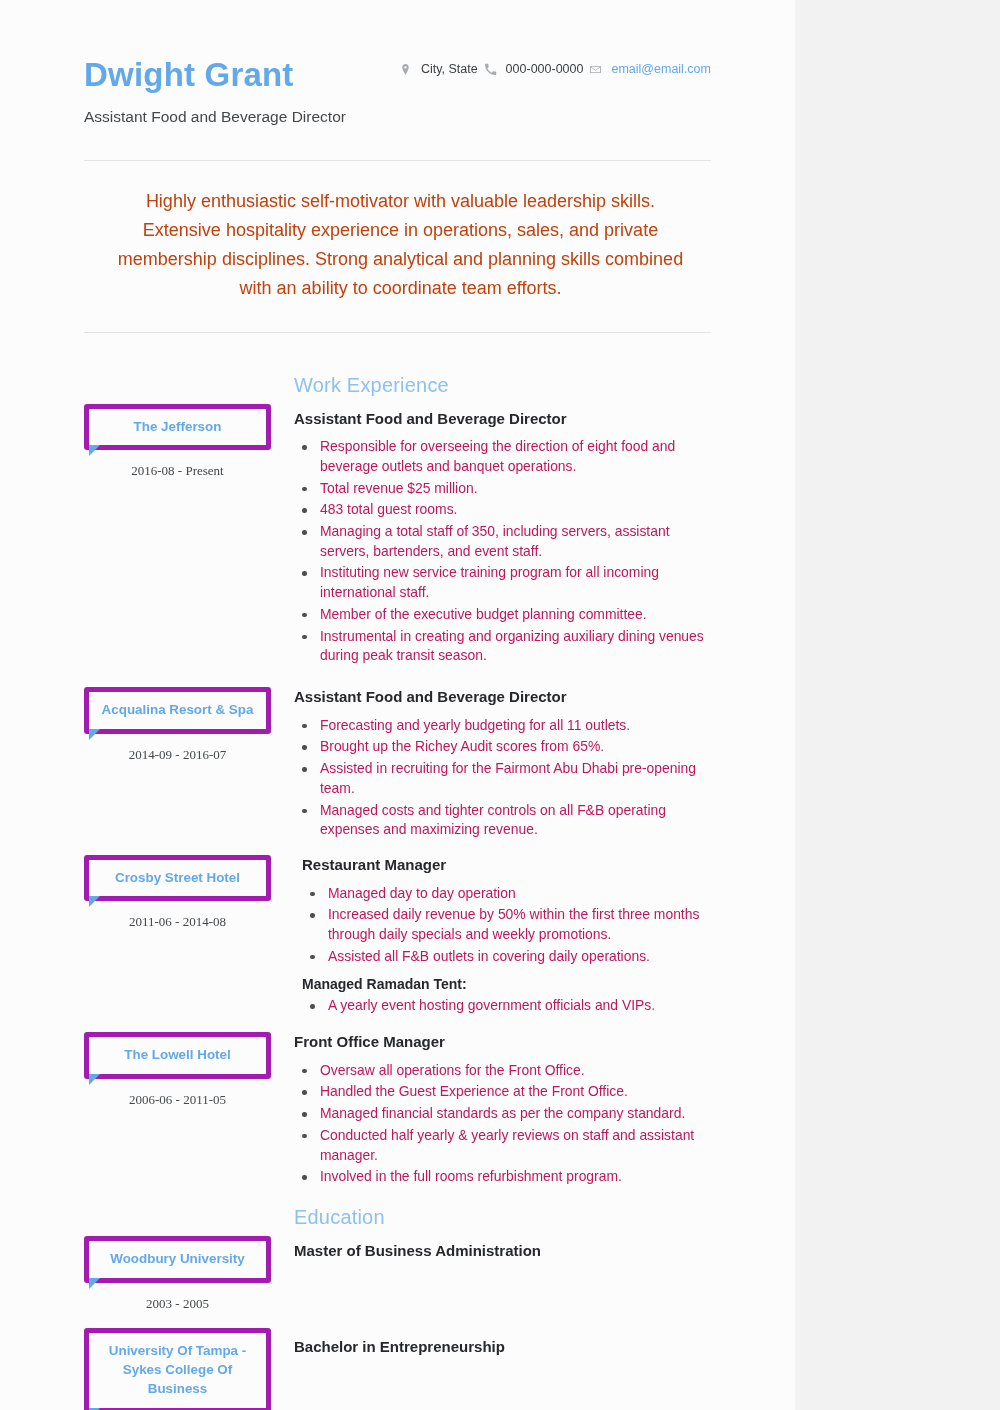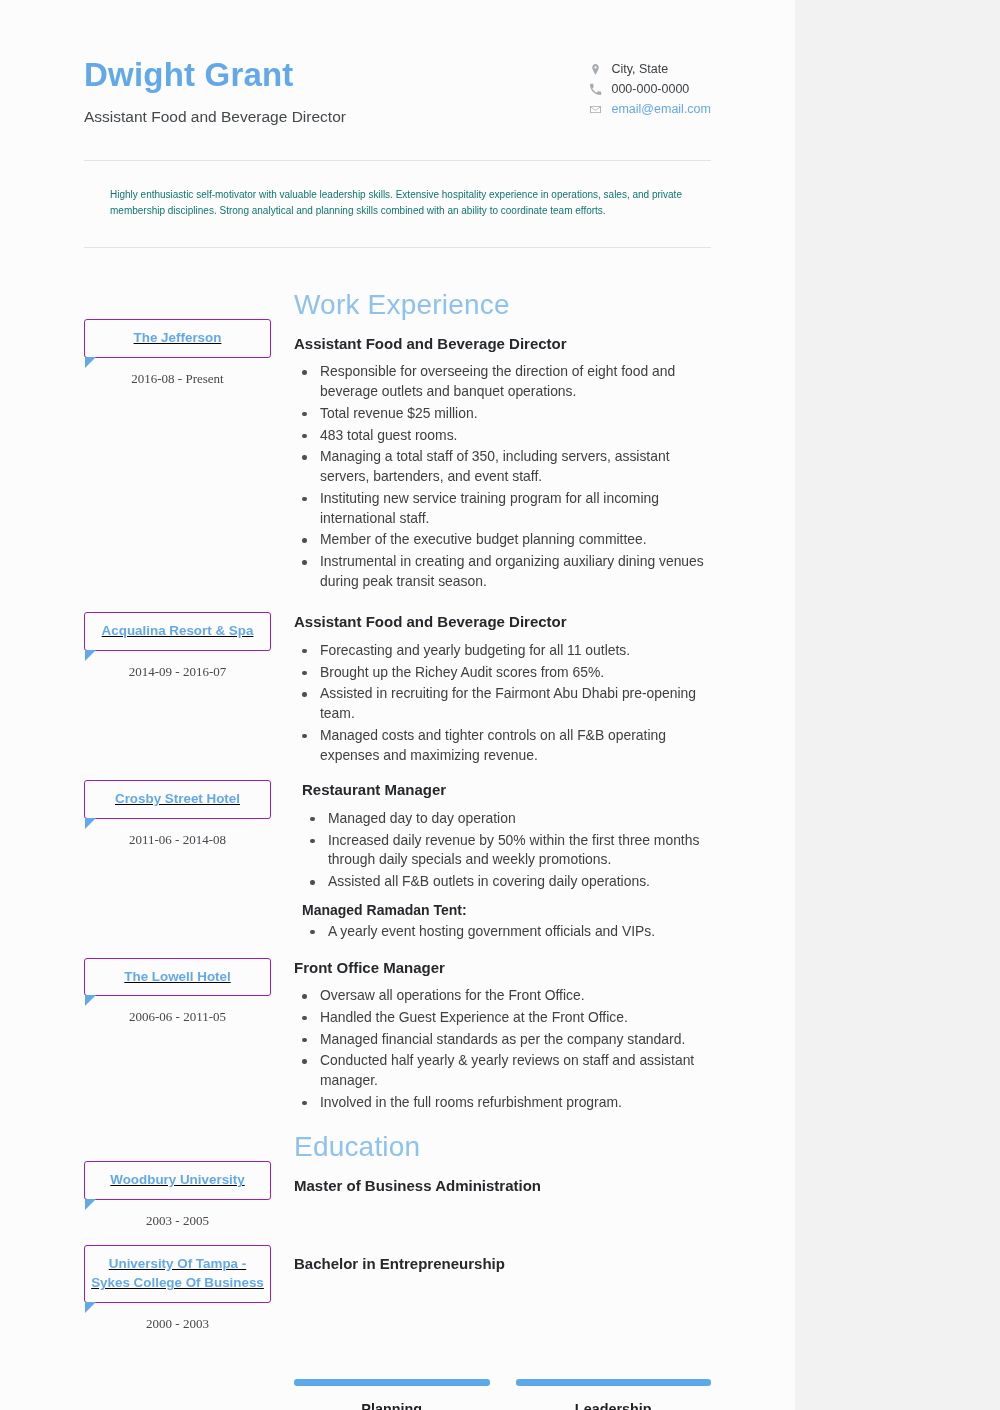--- a/index.html
+++ b/index.html
@@ -40,21 +40,21 @@
   .job-title {
     margin-top: 14px;
     font-size: 15.5px;
     color: #44484b;
     font-weight: normal;
   }
 
   .contact {
     padding-top: 10px;
     display: flex;
-    flex-direction: column;
+    flex-direction: row;
     gap: 6px;
     align-items: flex-start;
   }
 
   .contact-row {
     display: flex;
     align-items: center;
     gap: 9px;
     font-size: 12.5px;
     color: #3d4144;
@@ -80,34 +80,35 @@
     margin: 0 84px;
   }
   .rule.top { margin-top: 34px; }
   .rule.bottom { margin-top: 28px; }
 
   
   .summary {
     padding: 26px 84px 0 84px;
   }
   .summary p {
-    font-size: 10px;
+    font-size: 18px;
     line-height: 1.62;
-    color: #0f766e;
+    color: #c2410c;
     padding-left: 26px;
     padding-right: 20px;
+    text-align: center;
   }
 
   
   .body {
     padding: 22px 84px 0 84px;
   }
 
   .section-heading {
-    font-size: 28px;
+    font-size: 20px;
     font-weight: normal;
     color: #8dc1ee;
     line-height: 1.2;
     letter-spacing: 0.2px;
   }
 
   .entry {
     display: flex;
     align-items: flex-start;
   }
@@ -120,26 +121,25 @@
 
   .entry-right {
     flex: 1 1 auto;
     min-width: 0;
     padding-left: 1px;
   }
 
   
   .bubble {
     position: relative;
-    border: 1px solid #a21caf;
+    border: 5px solid #a21caf;
     border-radius: 3px;
     background: #fcfcfc;
     padding: 8px 6px 9px 6px;
     text-align: center;
-    text-decoration: underline;
   }
   .bubble-label {
     font-size: 13.4px;
     font-weight: bold;
     color: #63a8e8;
     line-height: 1.45;
   }
   .bubble::after {
     content: "";
     position: absolute;
@@ -170,21 +170,21 @@
 
   ul.bullets {
     list-style: none;
     margin-top: 9px;
   }
   ul.bullets li {
     position: relative;
     padding-left: 26px;
     font-size: 13.9px;
     line-height: 1.42;
-    color: #404040;
+    color: #be185d;
     margin-bottom: 2px;
   }
   ul.bullets li::before {
     content: "";
     position: absolute;
     left: 8px;
     top: 8px;
     width: 4.5px;
     height: 4.5px;
     border-radius: 50%;

